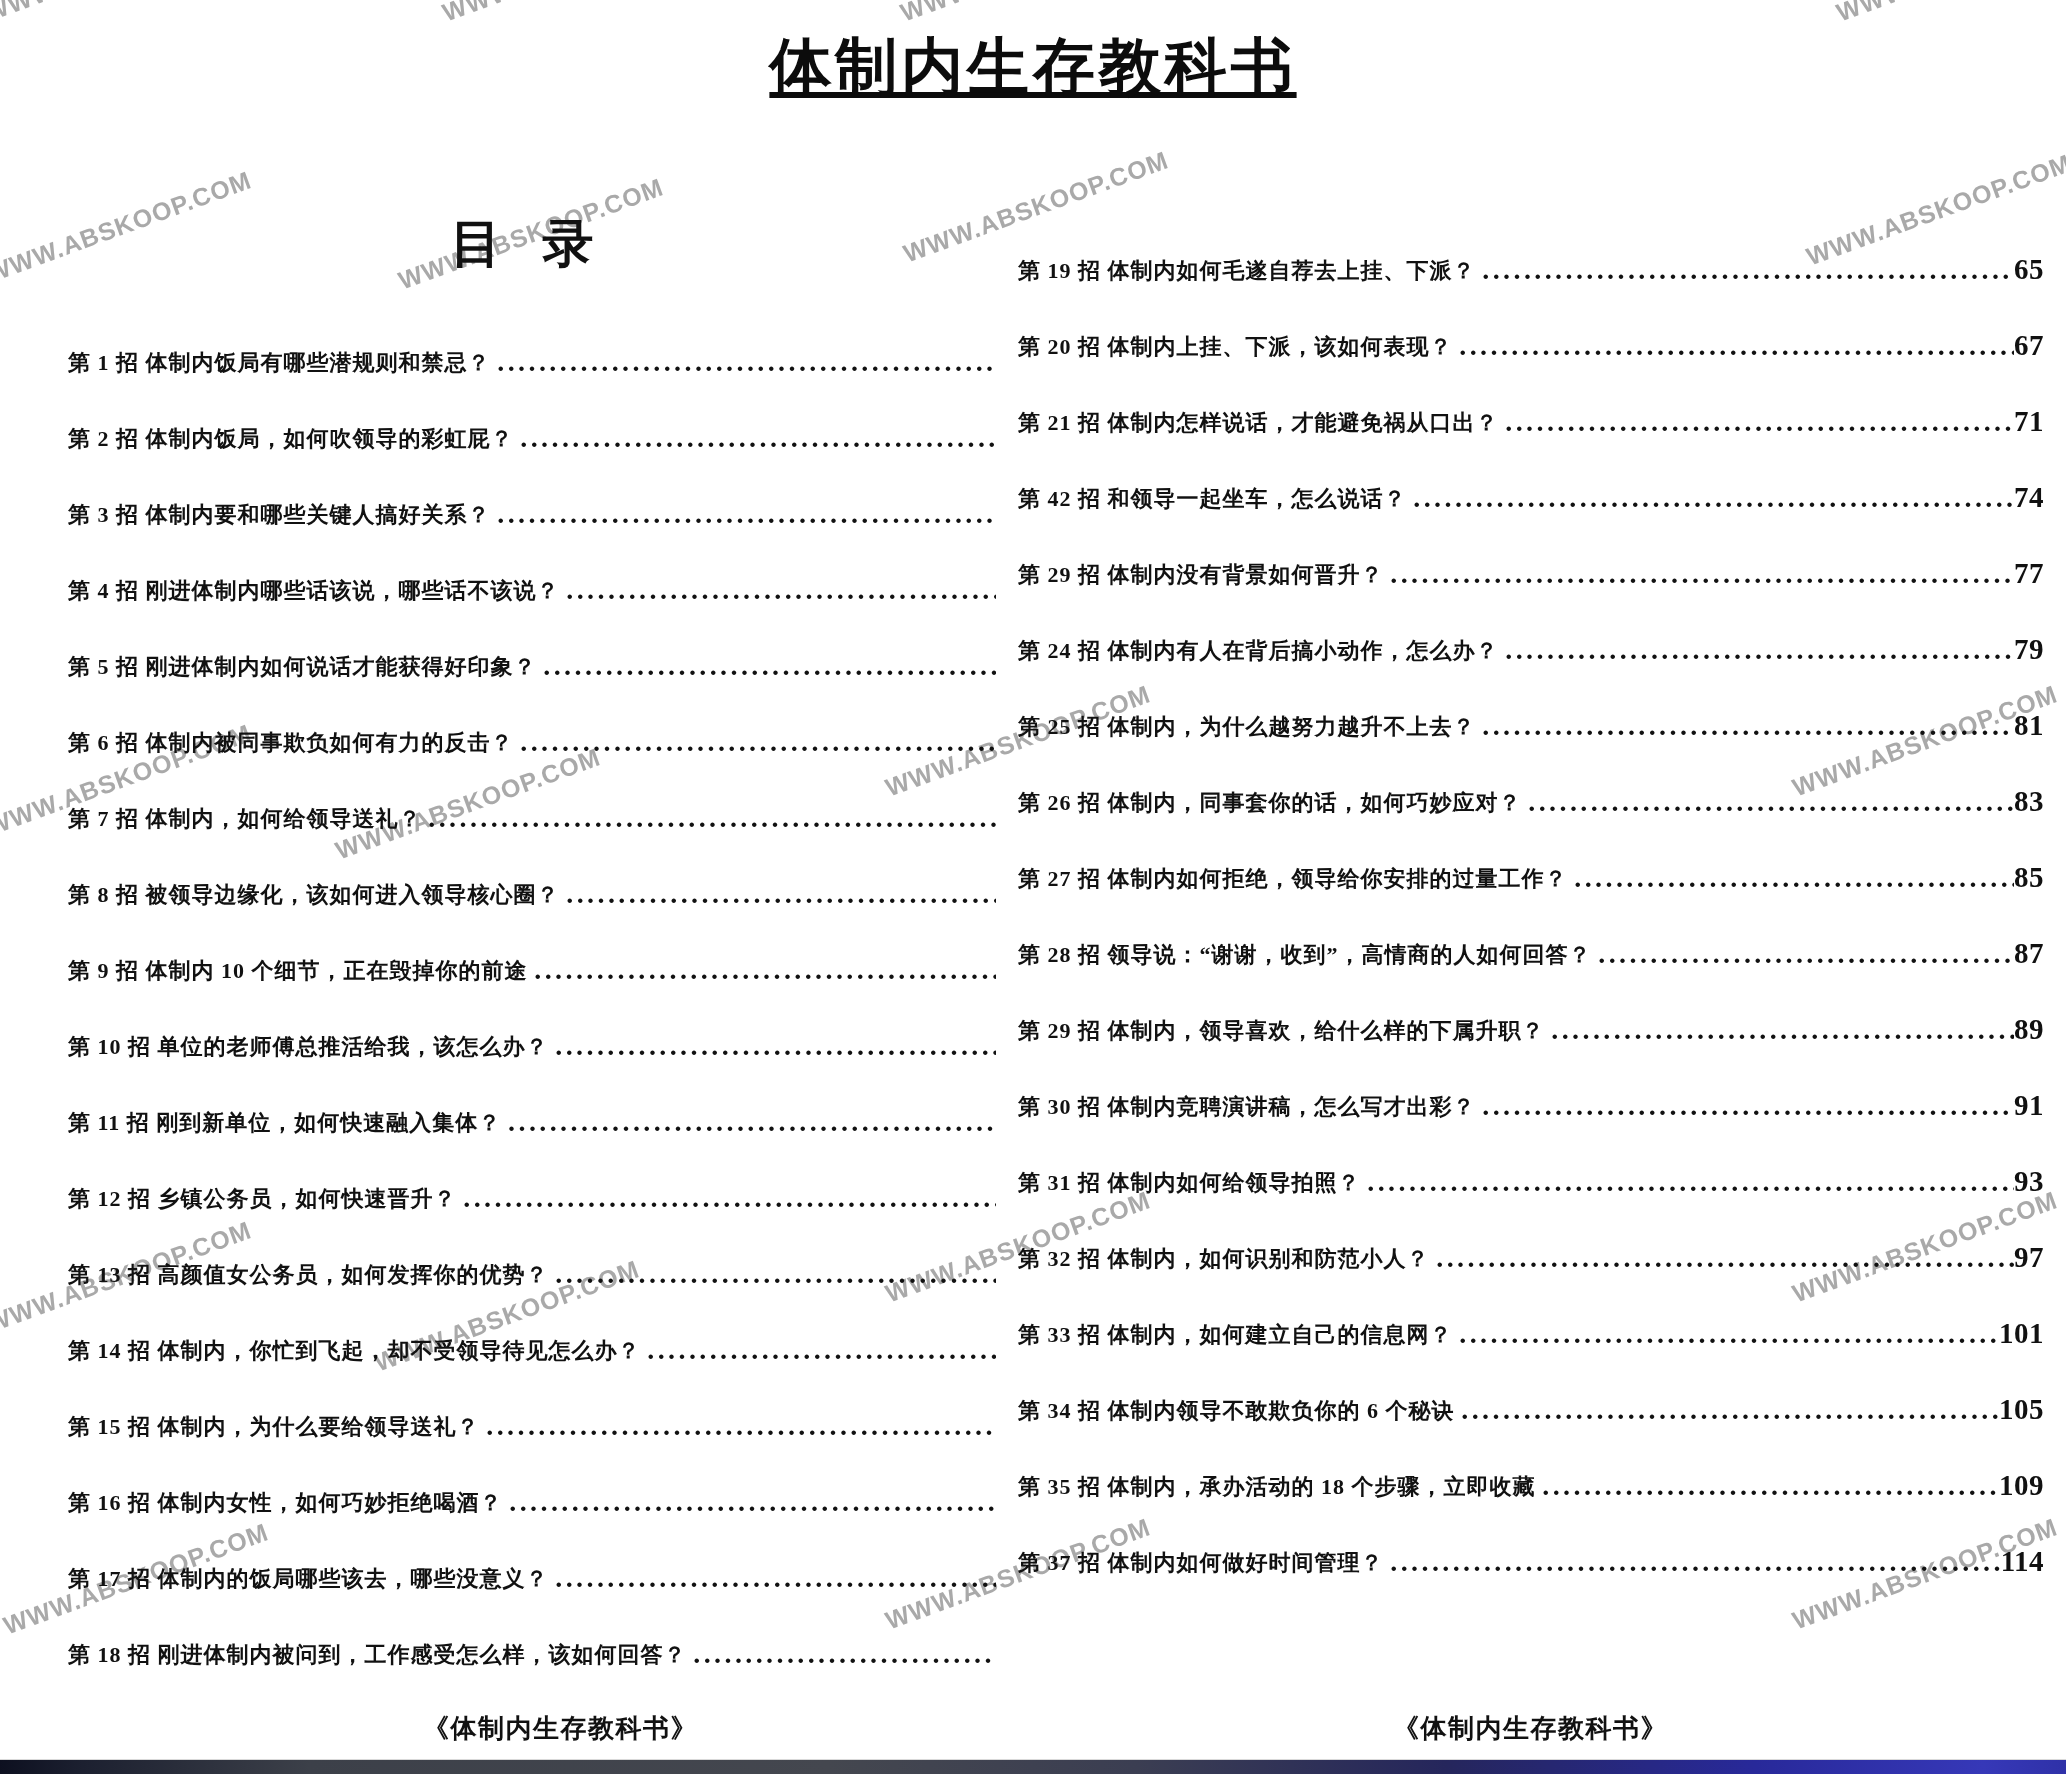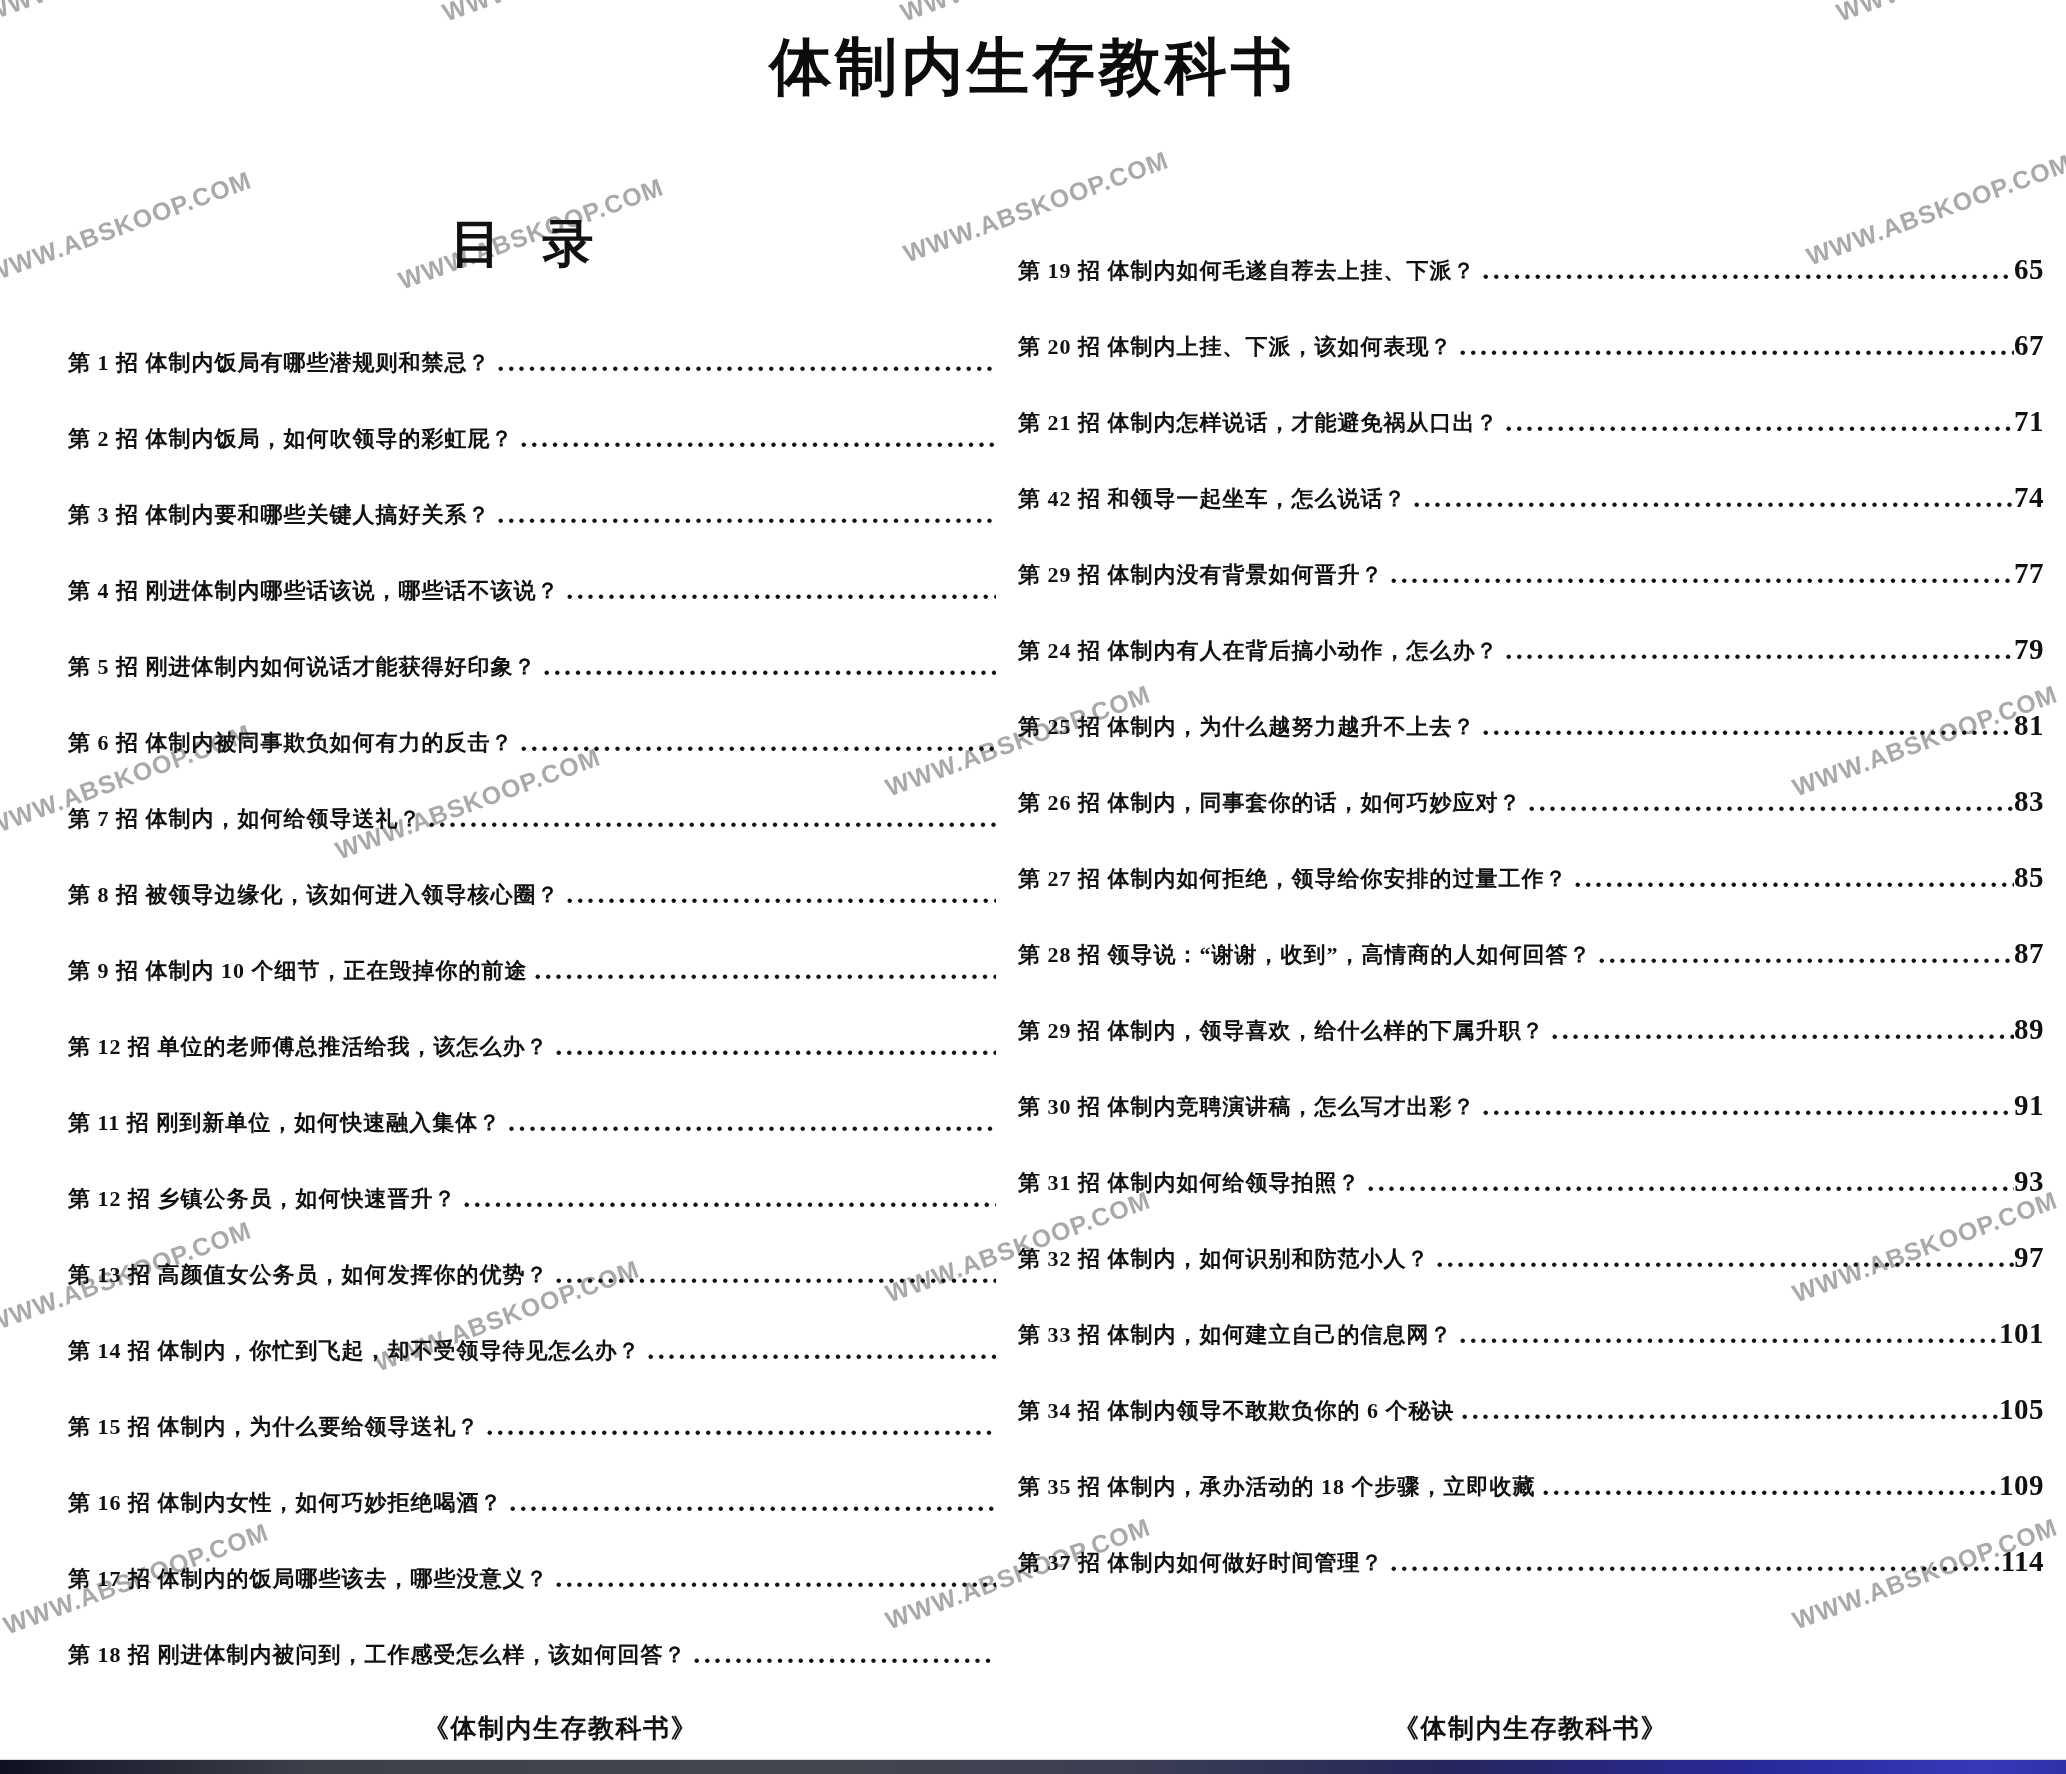--- a/index.html
+++ b/index.html
@@ -15,20 +15,21 @@
   .doc-title{
     position:absolute;
     top:25px;left:0;width:100%;
     text-align:center;
     font-family:"Liberation Sans","DejaVu Sans",sans-serif;
     font-weight:700;
     font-size:62px;
     letter-spacing:3.9px;
     color:#0c0c0c;
     z-index:3;
+    text-decoration:underline;
   }
   .toc-heading{
     position:absolute;
     top:210px;left:68px;width:911px;
     text-align:center;
     font-weight:700;
     font-size:51px;
     word-spacing:22.4px;
     letter-spacing:2.9px;
     z-index:3;
@@ -172,21 +173,21 @@
       </div>
       <div class="toc-row">
         <span class="toc-label">第 8 招  被领导边缘化，该如何进入领导核心圈？</span>
         <span class="toc-dots"></span>
       </div>
       <div class="toc-row">
         <span class="toc-label">第 9 招  体制内 10 个细节，正在毁掉你的前途</span>
         <span class="toc-dots"></span>
       </div>
       <div class="toc-row">
-        <span class="toc-label">第 12 招  单位的老师傅总推活给我，该怎么办？</span>
+        <span class="toc-label">第 10 招  单位的老师傅总推活给我，该怎么办？</span>
         <span class="toc-dots"></span>
       </div>
       <div class="toc-row">
         <span class="toc-label">第 11 招  刚到新单位，如何快速融入集体？</span>
         <span class="toc-dots"></span>
       </div>
       <div class="toc-row">
         <span class="toc-label">第 12 招  乡镇公务员，如何快速晋升？</span>
         <span class="toc-dots"></span>
       </div>

